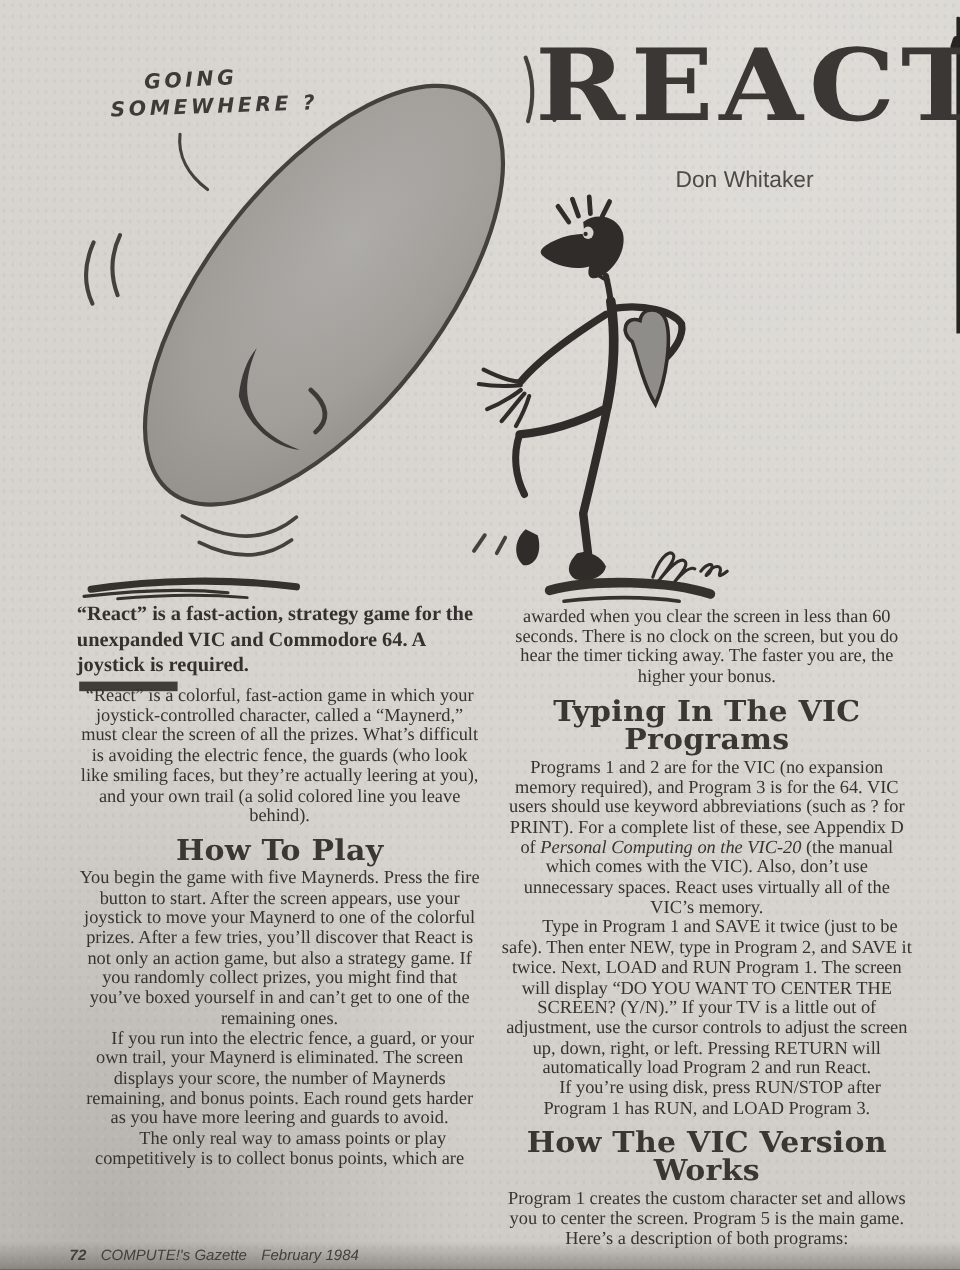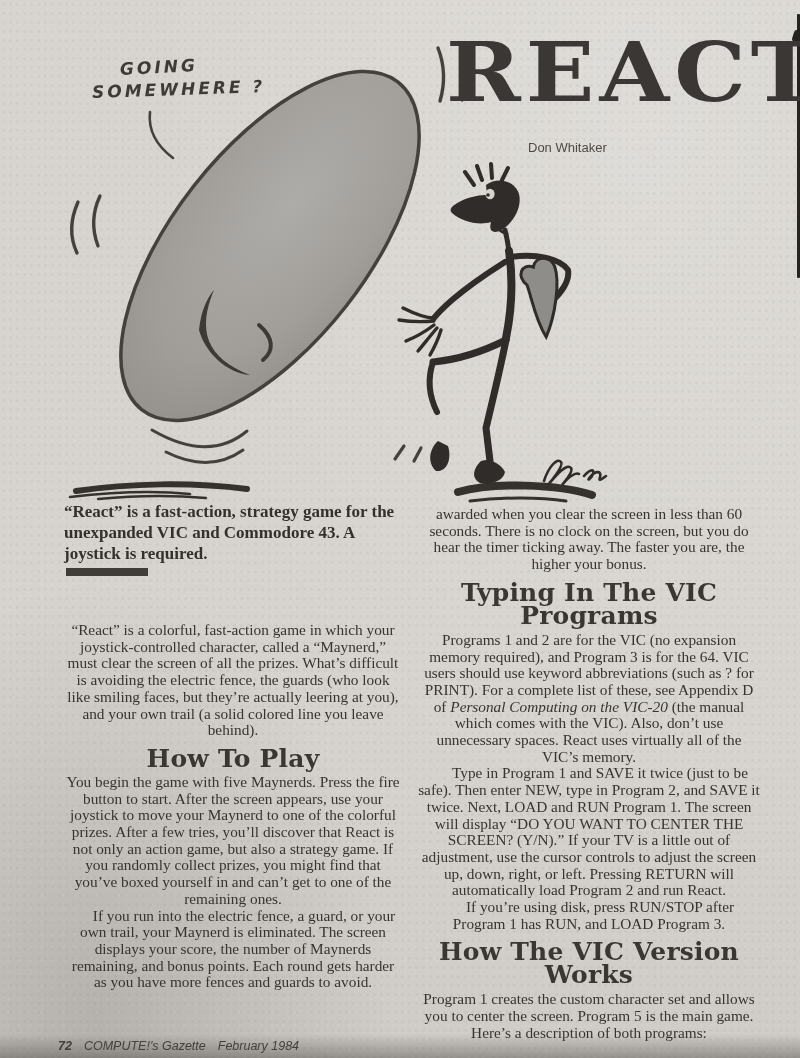--- a/index.html
+++ b/index.html
@@ -27,39 +27,39 @@
   .scan-notch{ position:absolute; right:1px; top:30px; width:6px; height:12px; background:#262421; transform:rotate(18deg); border-radius:3px; }
 
   .masthead-title{
     position:absolute; left:446px; top:30px; width:348px;
     font-family:"DejaVu Serif", serif; font-weight:900;
     font-size:90px; line-height:90px; letter-spacing:5px;
     color:#3b3734; transform:scaleY(0.92); transform-origin:top left;
     white-space:nowrap;
   }
   .byline{
-    position:absolute; left:528px; top:140px; width:150px; text-align:left;
-    font-family:"Liberation Sans", sans-serif; font-size:13px; color:#4e4a46;
+    position:absolute; left:528px; top:140px; width:150px; text-align:right;
+    font-family:"Liberation Sans", sans-serif; font-size:19px; color:#4e4a46;
   }
   .speech{ position:absolute; font-family:"DejaVu Sans", sans-serif;
     font-style:italic; font-weight:700; letter-spacing:3px;
     font-size:17px; color:#3e3a37; }
   .speech.l1{ left:120px; top:57px; transform:rotate(-3deg); }
   .speech.l2{ left:92px; top:79px; transform:rotate(-2deg); }
 
   .illustration{ position:absolute; left:0; top:0; }
 
   .standfirst{
     position:absolute; left:64px; top:501px; width:340px;
     font-weight:700; font-size:17px; line-height:21px; color:#33302d;
   }
   .section-rule{ position:absolute; left:66px; top:568px; width:82px; height:8px; background:#403d39; }
 
   .col{ position:absolute; font-size:15.3px; line-height:16.7px; color:#37342f; text-align:center; }
-  .col-left{ left:64px;  top:622px; width:338px; }
+  .col-left{ left:64px;  top:572px; width:338px; }
   .col-right{ left:418px; top:506px; width:342px; }
   .para{ margin:0; }
   .para.indent{ text-indent:22px; }
   .section-heading{
     margin:8px 0 3px 0; font-family:"DejaVu Serif", serif;
     font-weight:700; font-size:25px; line-height:24px;
     letter-spacing:0.2px; color:#3a3632; transform:scaleY(0.96); transform-origin:left;
   }
   .book-title{ font-style:italic; }
 
@@ -135,28 +135,29 @@
 
     <path d="M544 481 C 548 468 557 457 561 462 C 564 466 552 480 548 485 C 557 474 567 463 571 468 C 574 472 564 482 562 485 C 568 478 575 472 579 474 M584 476 C 589 470 595 468 593 474 C 591 479 586 482 590 477 C 596 470 602 471 600 477 C 598 482 602 479 606 476" fill="none" stroke="#2f2c29" stroke-width="2.6" stroke-linecap="round"></path>
   </svg>
 
   <div class="speech l1">GOING</div>
   <div class="speech l2">SOMEWHERE ?</div>
 
   <div class="masthead-title">REACT</div>
   <div class="byline">Don Whitaker</div>
 
-  <div class="standfirst">“React” is a fast-action, strategy game for the unexpanded VIC and Commodore 43. A joystick is required.</div>
+  <div class="standfirst">“React” is a fast-action, strategy game for the unexpanded VIC and Commodore 64. A joystick is required.</div>
   <div class="section-rule"></div>
 
   <div class="col col-left">
     <p class="para">“React” is a colorful, fast-action game in which your joystick-controlled character, called a “Maynerd,” must clear the screen of all the prizes. What’s difficult is avoiding the electric fence, the guards (who look like smiling faces, but they’re actually leering at you), and your own trail (a solid colored line you leave behind).</p>
     <h2 class="section-heading">How To Play</h2>
     <p class="para">You begin the game with five Maynerds. Press the fire button to start. After the screen appears, use your joystick to move your Maynerd to one of the colorful prizes. After a few tries, you’ll discover that React is not only an action game, but also a strategy game. If you randomly collect prizes, you might find that you’ve boxed yourself in and can’t get to one of the remaining ones.</p>
-    <p class="para indent">If you run into the electric fence, a guard, or your own trail, your Maynerd is eliminated. The screen displays your score, the number of Maynerds remaining, and bonus points. Each round gets harder as you have more fences and guards to avoid.</p>
+    <p class="para indent">If you run into the electric fence, a guard, or your own trail, your Maynerd is eliminated. The screen displays your score, the number of Maynerds remaining, and bonus points. Each round gets harder as you have more leering and guards to avoid.</p>
+    <p class="para indent">The only real way to amass points or play competitively is to collect bonus points, which are</p>
   </div>
 
   <div class="col col-right">
     <p class="para">awarded when you clear the screen in less than 60 seconds. There is no clock on the screen, but you do hear the timer ticking away. The faster you are, the higher your bonus.</p>
     <h2 class="section-heading">Typing In The VIC Programs</h2>
     <p class="para"><span>Programs 1 and 2 are for the VIC (no expansion memory required), and Program 3 is for the 64. VIC users should use keyword abbreviations (such as ? for PRINT). For a complete list of these, see Appendix D of </span><em class="book-title">Personal Computing on the VIC-20</em><span> (the manual which comes with the VIC). Also, don’t use unnecessary spaces. React uses virtually all of the VIC’s memory.</span></p>
     <p class="para indent">Type in Program 1 and SAVE it twice (just to be safe). Then enter NEW, type in Program 2, and SAVE it twice. Next, LOAD and RUN Program 1. The screen will display “DO YOU WANT TO CENTER THE SCREEN? (Y/N).” If your TV is a little out of adjustment, use the cursor controls to adjust the screen up, down, right, or left. Pressing RETURN will automatically load Program 2 and run React.</p>
     <p class="para indent">If you’re using disk, press RUN/STOP after Program 1 has RUN, and LOAD Program 3.</p>
     <h2 class="section-heading">How The VIC Version Works</h2>
     <p class="para">Program 1 creates the custom character set and allows you to center the screen. Program 5 is the main game. Here’s a description of both programs:</p>

